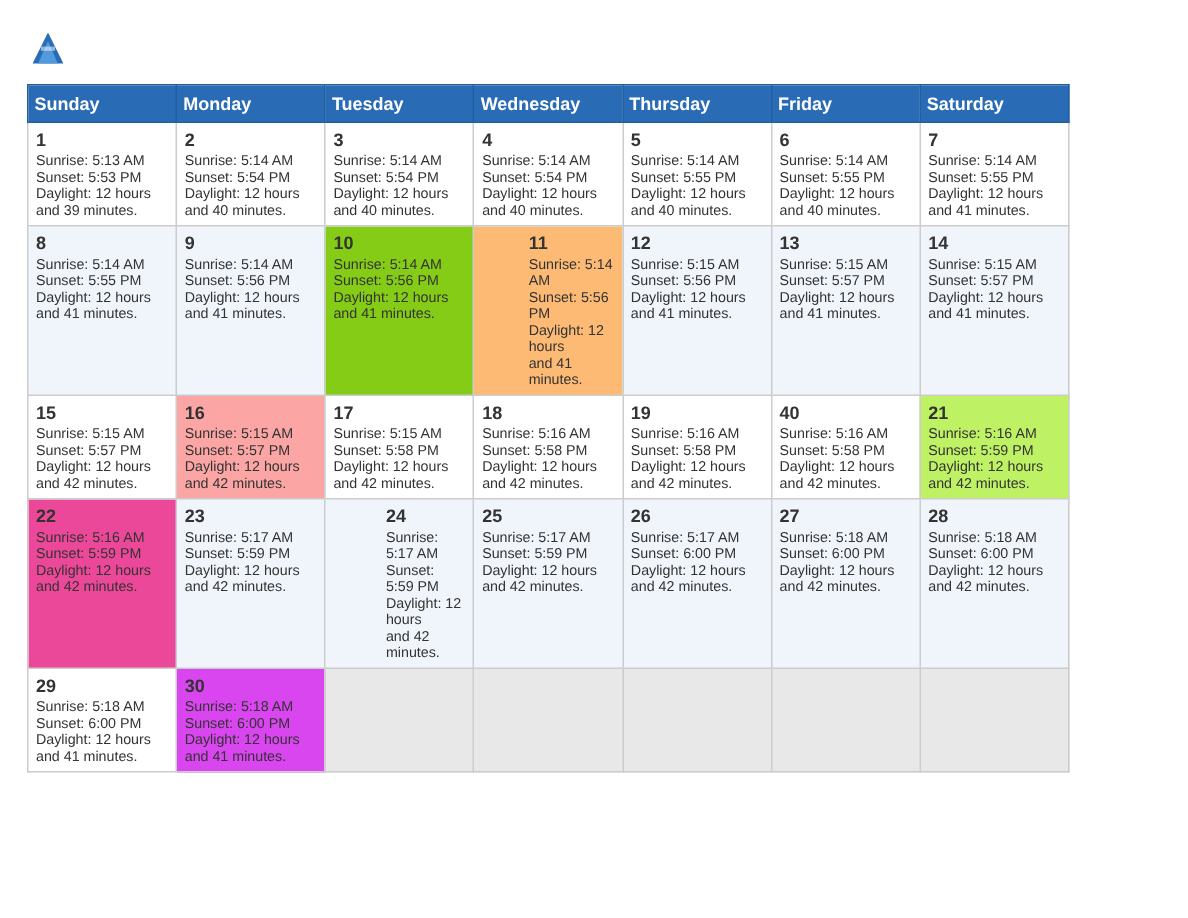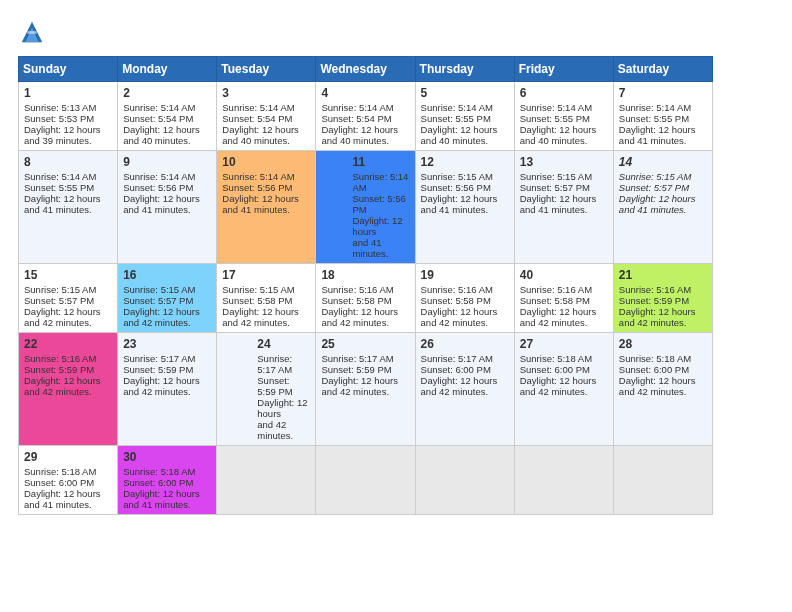--- a/index.html
+++ b/index.html
@@ -132,29 +132,29 @@
           <td style="background: rgb(255, 255, 255);"><span class="day-num">2</span><span>Sunrise: 5:14 AM</span><br><span>Sunset: 5:54 PM</span><br><span>Daylight: 12 hours<br>and 40 minutes.</span></td>
           <td style="background: rgb(255, 255, 255);"><span class="day-num">3</span><span>Sunrise: 5:14 AM</span><br><span>Sunset: 5:54 PM</span><br><span>Daylight: 12 hours<br>and 40 minutes.</span></td>
           <td style="background: rgb(255, 255, 255);"><span class="day-num">4</span><span>Sunrise: 5:14 AM</span><br><span>Sunset: 5:54 PM</span><br><span>Daylight: 12 hours<br>and 40 minutes.</span></td>
           <td style="background: rgb(255, 255, 255);"><span class="day-num">5</span><span>Sunrise: 5:14 AM</span><br><span>Sunset: 5:55 PM</span><br><span>Daylight: 12 hours<br>and 40 minutes.</span></td>
           <td style="background: rgb(255, 255, 255);"><span class="day-num">6</span><span>Sunrise: 5:14 AM</span><br><span>Sunset: 5:55 PM</span><br><span>Daylight: 12 hours<br>and 40 minutes.</span></td>
           <td style="background: rgb(255, 255, 255);"><span class="day-num">7</span><span>Sunrise: 5:14 AM</span><br><span>Sunset: 5:55 PM</span><br><span>Daylight: 12 hours<br>and 41 minutes.</span></td>
         </tr>
         <tr style="background: rgb(240, 244, 251);">
           <td style="background: rgb(240, 244, 251);"><span class="day-num">8</span><span>Sunrise: 5:14 AM</span><br><span>Sunset: 5:55 PM</span><br><span>Daylight: 12 hours<br>and 41 minutes.</span></td>
           <td style="background: rgb(240, 244, 251);"><span class="day-num">9</span><span>Sunrise: 5:14 AM</span><br><span>Sunset: 5:56 PM</span><br><span>Daylight: 12 hours<br>and 41 minutes.</span></td>
-          <td style="background: #fdba74;"><span class="day-num">10</span><span>Sunrise: 5:14 AM</span><br><span>Sunset: 5:56 PM</span><br><span>Daylight: 12 hours<br>and 41 minutes.</span></td>
-          <td style="background: #3b82f6; padding-left: 36px;"><span class="day-num">11</span><span>Sunrise: 5:14 AM</span><br><span>Sunset: 5:56 PM</span><br><span>Daylight: 12 hours<br>and 41 minutes.</span></td>
+          <td style="background: #84cc16;"><span class="day-num">10</span><span>Sunrise: 5:14 AM</span><br><span>Sunset: 5:56 PM</span><br><span>Daylight: 12 hours<br>and 41 minutes.</span></td>
+          <td style="background: #fdba74; padding-left: 36px;"><span class="day-num">11</span><span>Sunrise: 5:14 AM</span><br><span>Sunset: 5:56 PM</span><br><span>Daylight: 12 hours<br>and 41 minutes.</span></td>
           <td style="background: rgb(240, 244, 251);"><span class="day-num">12</span><span>Sunrise: 5:15 AM</span><br><span>Sunset: 5:56 PM</span><br><span>Daylight: 12 hours<br>and 41 minutes.</span></td>
           <td style="background: rgb(240, 244, 251);"><span class="day-num">13</span><span>Sunrise: 5:15 AM</span><br><span>Sunset: 5:57 PM</span><br><span>Daylight: 12 hours<br>and 41 minutes.</span></td>
-          <td style="background: rgb(240, 244, 251); font-style: italic;"><span class="day-num">14</span><span>Sunrise: 5:15 AM</span><br><span>Sunset: 5:57 PM</span><br><span>Daylight: 12 hours<br>and 41 minutes.</span></td>
+          <td style="background: rgb(240, 244, 251);"><span class="day-num">14</span><span>Sunrise: 5:15 AM</span><br><span>Sunset: 5:57 PM</span><br><span>Daylight: 12 hours<br>and 41 minutes.</span></td>
         </tr>
         <tr style="background: rgb(255, 255, 255); padding-left: 25px;">
           <td style="background: rgb(255, 255, 255);"><span class="day-num">15</span><span>Sunrise: 5:15 AM</span><br><span>Sunset: 5:57 PM</span><br><span>Daylight: 12 hours<br>and 42 minutes.</span></td>
-          <td style="background: #7dd3fc;"><span class="day-num">16</span><span>Sunrise: 5:15 AM</span><br><span>Sunset: 5:57 PM</span><br><span>Daylight: 12 hours<br>and 42 minutes.</span></td>
+          <td style="background: #fca5a5;"><span class="day-num">16</span><span>Sunrise: 5:15 AM</span><br><span>Sunset: 5:57 PM</span><br><span>Daylight: 12 hours<br>and 42 minutes.</span></td>
           <td style="background: rgb(255, 255, 255);"><span class="day-num">17</span><span>Sunrise: 5:15 AM</span><br><span>Sunset: 5:58 PM</span><br><span>Daylight: 12 hours<br>and 42 minutes.</span></td>
           <td style="background: rgb(255, 255, 255); margin-top: 48px;"><span class="day-num">18</span><span>Sunrise: 5:16 AM</span><br><span>Sunset: 5:58 PM</span><br><span>Daylight: 12 hours<br>and 42 minutes.</span></td>
           <td style="background: rgb(255, 255, 255);"><span class="day-num">19</span><span>Sunrise: 5:16 AM</span><br><span>Sunset: 5:58 PM</span><br><span>Daylight: 12 hours<br>and 42 minutes.</span></td>
           <td style="background: rgb(255, 255, 255);"><span class="day-num">40</span><span>Sunrise: 5:16 AM</span><br><span>Sunset: 5:58 PM</span><br><span>Daylight: 12 hours<br>and 42 minutes.</span></td>
           <td style="background: #bef264;"><span class="day-num">21</span><span>Sunrise: 5:16 AM</span><br><span>Sunset: 5:59 PM</span><br><span>Daylight: 12 hours<br>and 42 minutes.</span></td>
         </tr>
         <tr style="background: rgb(240, 244, 251);">
           <td style="background: #ec4899;"><span class="day-num">22</span><span>Sunrise: 5:16 AM</span><br><span>Sunset: 5:59 PM</span><br><span>Daylight: 12 hours<br>and 42 minutes.</span></td>
           <td style="background: rgb(240, 244, 251);"><span class="day-num">23</span><span>Sunrise: 5:17 AM</span><br><span>Sunset: 5:59 PM</span><br><span>Daylight: 12 hours<br>and 42 minutes.</span></td>
           <td style="background: rgb(240, 244, 251); padding-left: 40px;"><span class="day-num">24</span><span>Sunrise: 5:17 AM</span><br><span>Sunset: 5:59 PM</span><br><span>Daylight: 12 hours<br>and 42 minutes.</span></td>

